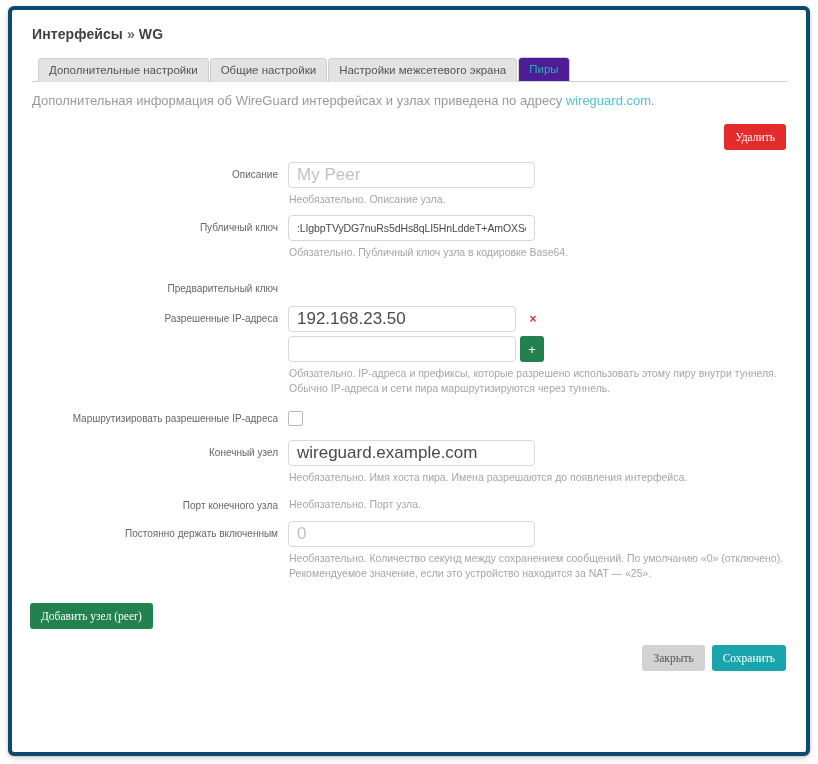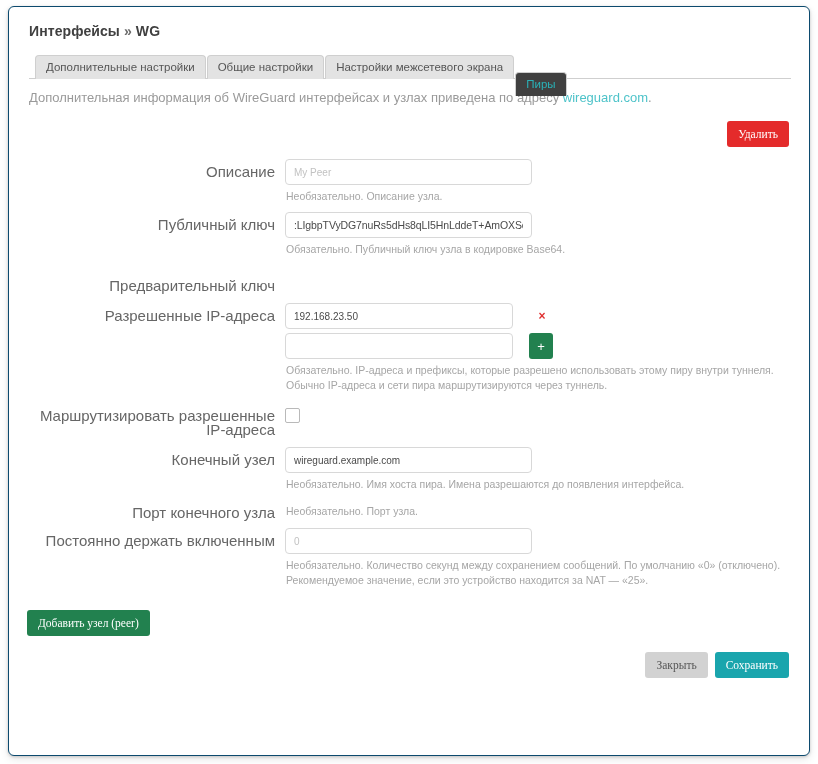--- a/index.html
+++ b/index.html
@@ -17,21 +17,21 @@
     height: 764px;
     box-sizing: border-box;
     padding: 6px 8px 8px 8px;
   }
   .card {
     position: relative;
     width: 100%;
     height: 100%;
     box-sizing: border-box;
     background: #ffffff;
-    border: 1px solid #0c4a6e;
+    border: 4px solid #0c4a6e;
     border-radius: 6px;
     box-shadow: 0 1px 3px rgba(0,0,0,0.18), 0 3px 8px rgba(0,0,0,0.10);
     padding: 14px 18px 12px 18px;
     overflow: hidden;
   }
 
   .page-title {
     font-size: 14px;
     font-weight: bold;
     color: #404040;
@@ -59,24 +59,24 @@
     border-radius: 4px 4px 0 0;
     padding: 5px 10px 5px 10px;
     margin-right: 1px;
     line-height: 13px;
     cursor: pointer;
     white-space: nowrap;
     position: relative;
     top: 1px;
   }
   .tab.active {
-    background: #404040;
+    background: #4c1d95;
     color: #29b2b8;
     border-color: #cfcfcf;
-    top: 18px;
+    top: 0;
     z-index: 2;
   }
 
   .intro {
     font-size: 13px;
     color: #9a9a9a;
     margin: 11px 0 0 2px;
     line-height: 15px;
   }
   .intro a { color: #4ec3c9; text-decoration: none; }
@@ -106,57 +106,57 @@
   .form { margin-top: 12px; }
   .frow {
     display: flex;
     align-items: flex-start;
     margin-bottom: 2px;
   }
   .flabel {
     width: 258px;
     min-width: 258px;
     text-align: right;
-    font-size: 15px;
+    font-size: 10px;
     color: #666666;
     padding: 6px 10px 0 0;
     box-sizing: border-box;
     line-height: 14px;
   }
   .fcontrol { flex: 1; min-width: 0; }
 
   input.txt {
     box-sizing: border-box;
     width: 247px;
     height: 26px;
     border: 1px solid #d8d8d8;
     border-radius: 4px;
     padding: 3px 8px;
     font-family: "Liberation Sans", sans-serif;
-    font-size: 10px;
+    font-size: 17px;
     color: #4a4a4a;
     background: #ffffff;
     outline: none;
   }
   input.txt::placeholder { color: #c2c2c2; }
   input.txt.mono {
     font-size: 10.5px;
     letter-spacing: -0.1px;
   }
 
   .hint {
     font-size: 10.5px;
     color: #a6a6a6;
     line-height: 15px;
     margin: 4px 0 0 1px;
     max-width: 500px;
   }
   .hint.wide { max-width: 505px; }
 
-  .inline { display: flex; align-items: flex-end; gap: 16px; }
+  .inline { display: flex; align-items: flex-end; gap: 4px; }
 
   .icon-btn {
     width: 22px;
     height: 26px;
     border: 1px solid #c9c9c9;
     border-radius: 3px;
     background: #d6d6d6;
     display: flex;
     align-items: center;
     justify-content: center;

